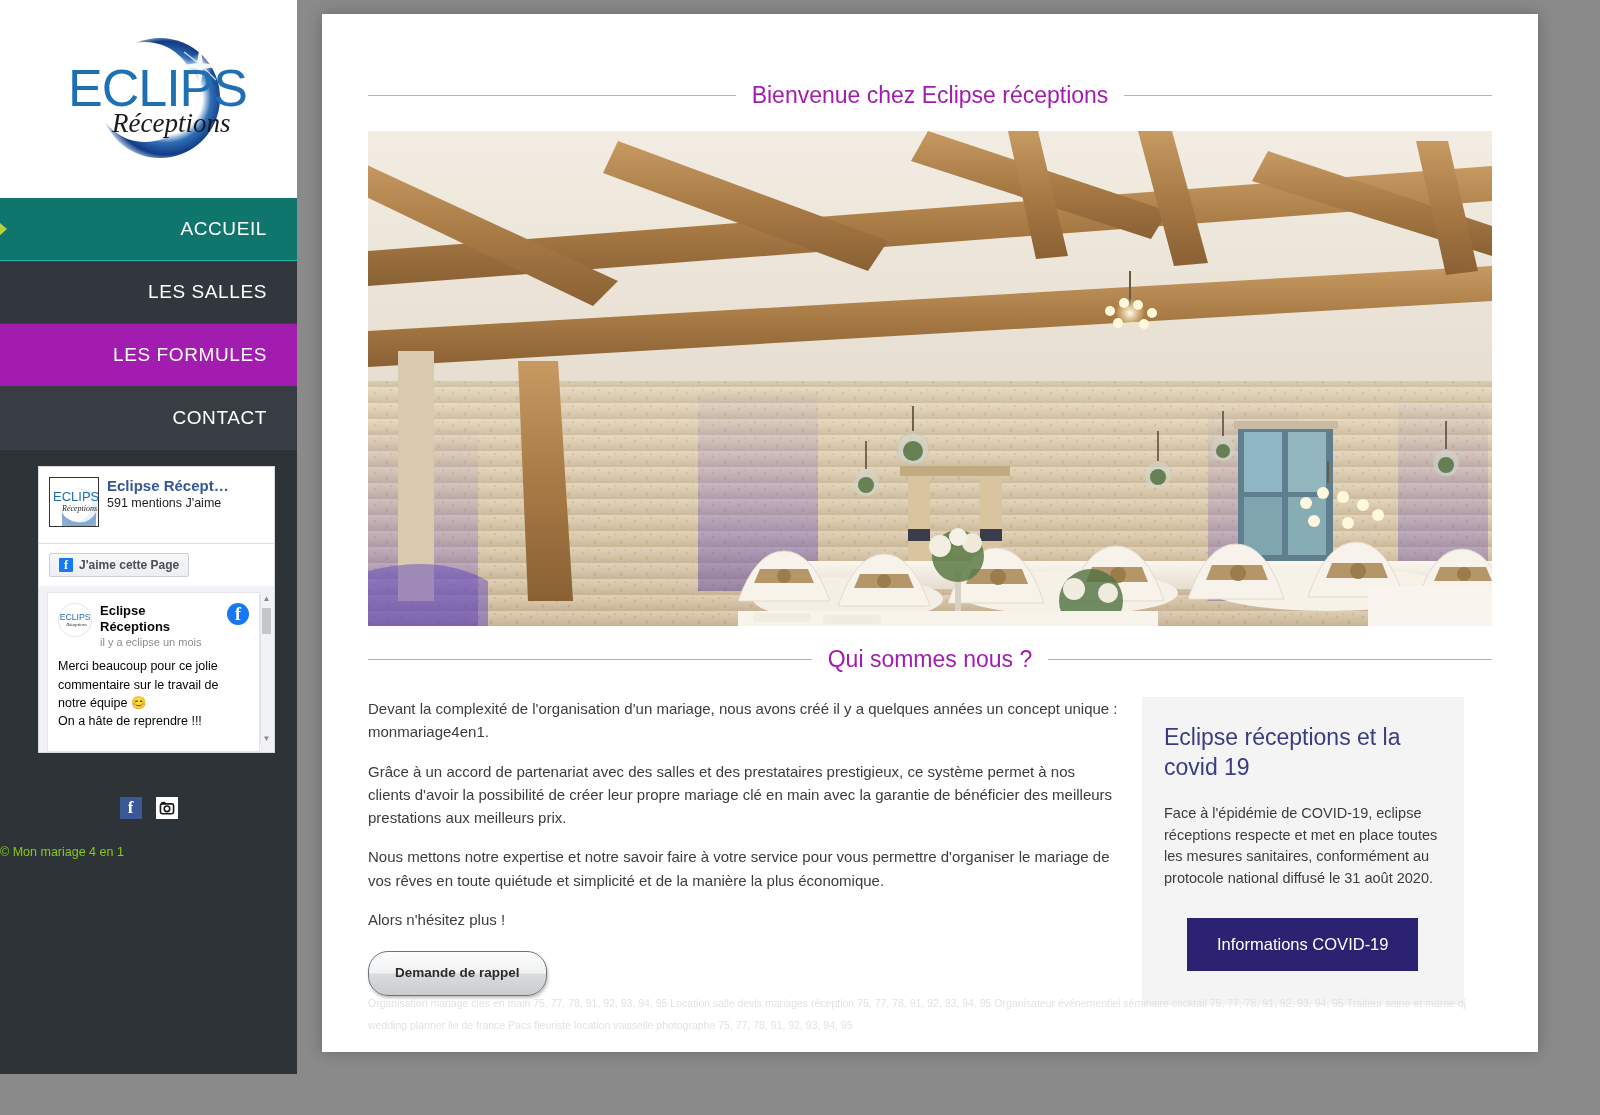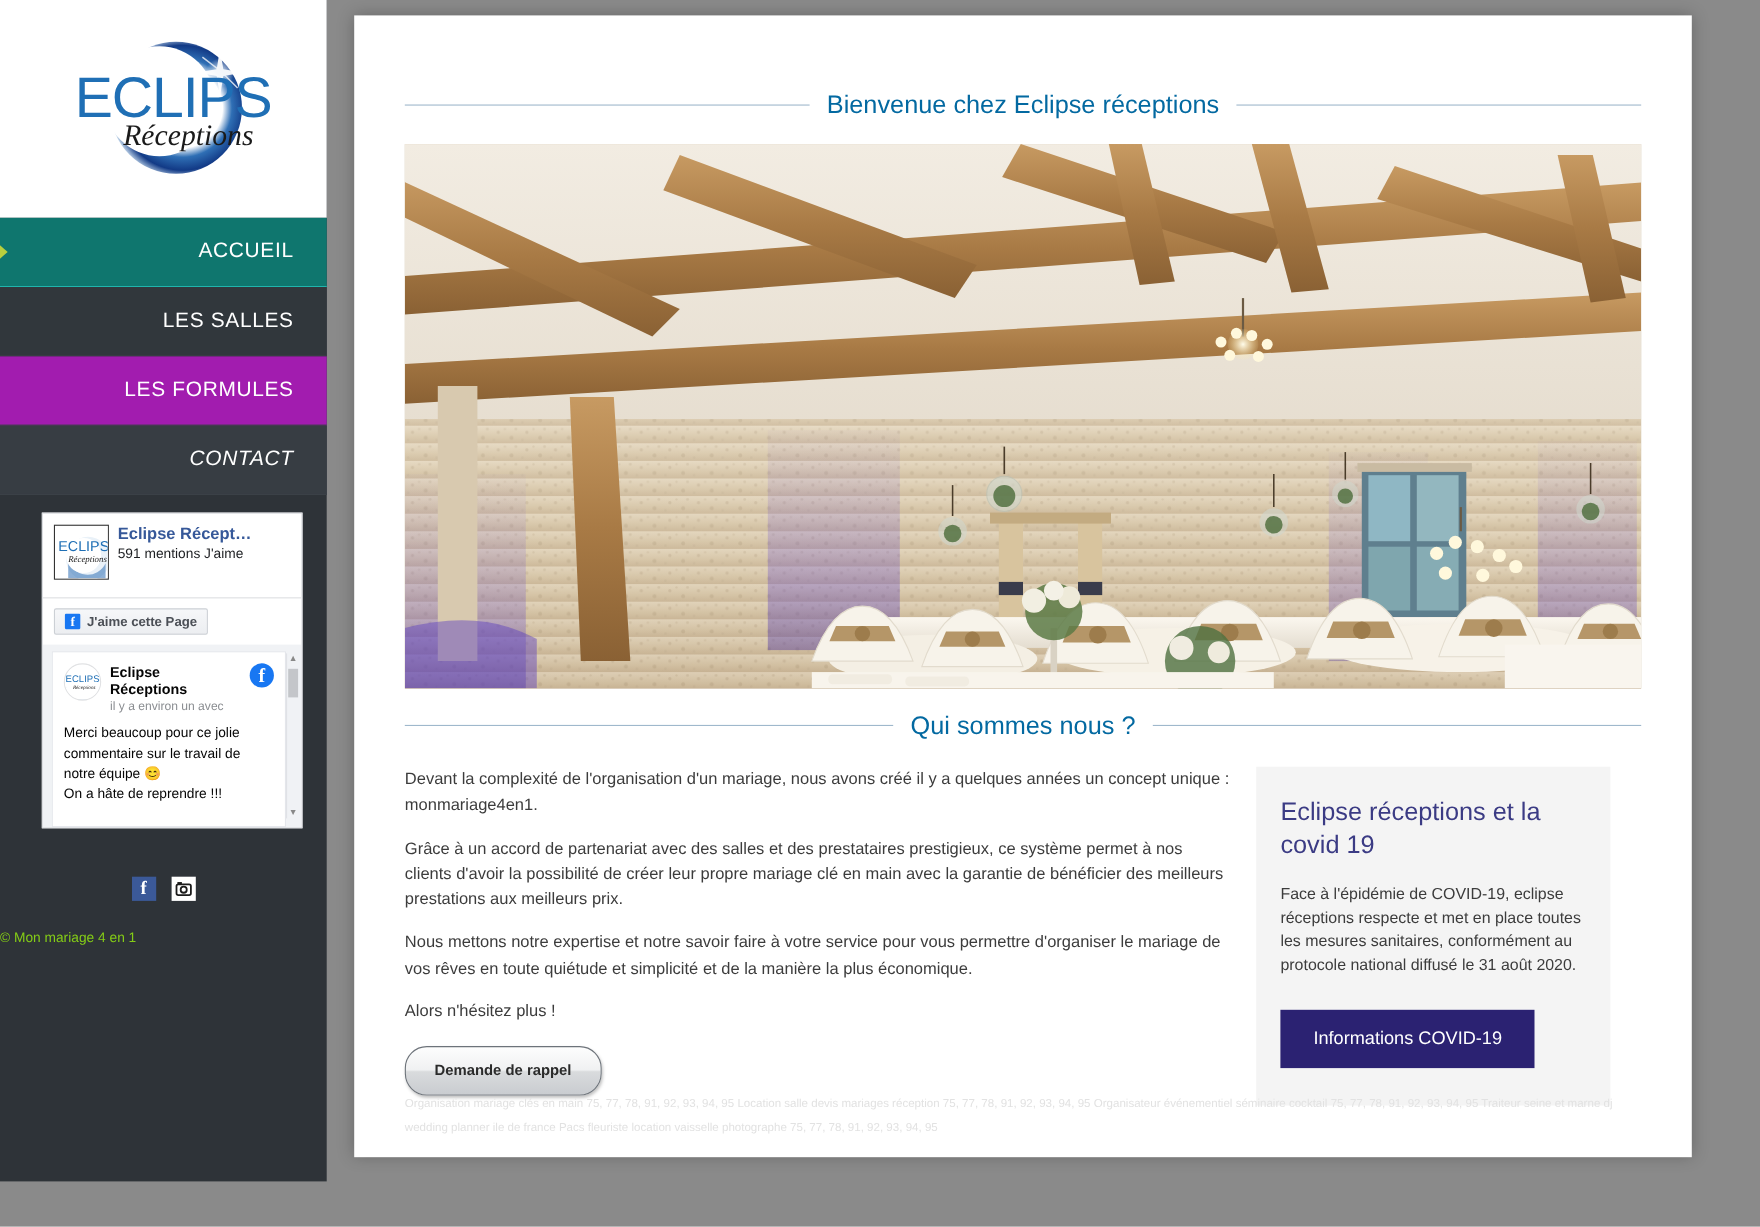--- a/index.html
+++ b/index.html
@@ -60,21 +60,21 @@
     color: #ffffff;
     font-size: 19px;
     letter-spacing: 0.6px;
     border-bottom: 1px solid #3b4147;
     cursor: pointer;
     position: relative;
     background: #2e3338;
   }
   .nav-item:nth-child(2) { background: #31373c; }
   .nav-item:nth-child(3) { background: #a21caf; }
-  .nav-item:nth-child(4) { background: #373d43; font-style: italic; }
+  .nav-item:nth-child(4) { background: #373d43; }
   .nav-item.active {
     background: #0f766e;
     border-bottom: 1px solid #1fb5ad;
   }
   .nav-item.active::after {
     content: "";
     position: absolute;
     left: -1px; top: 50%;
     transform: translateY(-50%);
     border-top: 7px solid transparent;
@@ -274,21 +274,21 @@
   .content {
     padding: 0 46px;
     height: 100%;
     position: relative;
   }
 
   .section-title {
     display: flex;
     align-items: center;
     gap: 16px;
-    color: #0369a1;
+    color: #a21caf;
     font-size: 23px;
     white-space: nowrap;
     margin: 0;
     font-weight: normal;
   }
   .section-title .rule {
     flex: 1;
     height: 1px;
     background: #9fb8cc;
   }
@@ -353,20 +353,21 @@
     color: #3c3c3c;
     margin: 0 0 28px 0;
   }
   .covid-btn {
     display: inline-block;
     background: #2b2272;
     color: #ffffff;
     font-size: 16.5px;
     padding: 17px 30px;
     cursor: pointer;
+    margin-left: 23px;
   }
 
   .seo-footer {
     position: absolute;
     left: 46px;
     top: 978px;
     width: 1124px;
     color: #e2e2e2;
     font-size: 10.5px;
     line-height: 2.1;
@@ -452,21 +453,21 @@
             <div class="fb-post-avatar">
               <svg width="32" height="32" viewBox="0 0 48 48">
                 <circle cx="24" cy="24" r="24" fill="#ffffff"></circle>
                 <path d="M2 30 A22 22 0 0 0 46 34 L46 48 L2 48 Z" fill="#2f6fb5" opacity="0.5"></path>
                 <text x="1" y="24" font-family="'Liberation Sans', sans-serif" font-size="13" fill="#1f6fb5">ECLIPSE</text>
                 <text x="11" y="33" font-family="'Liberation Serif', serif" font-size="7" font-style="italic" fill="#222">Réceptions</text>
               </svg>
             </div>
             <div class="fb-post-name">
               <span>Eclipse Réceptions</span>
-              <div class="fb-post-time">il y a environ un avec</div>
+              <div class="fb-post-time">il y a eclipse un mois</div>
             </div>
             <div class="fb-logo-circle">f</div>
           </div>
           <div class="fb-post-text" style="white-space:pre-line;">Merci beaucoup pour ce jolie commentaire sur le travail de notre équipe 😊
 On a hâte de reprendre !!!</div>
         </div>
         <div class="fb-scroll">
           <div class="arrow up">▲</div>
           <div class="thumb"></div>
           <div class="arrow down">▼</div>

